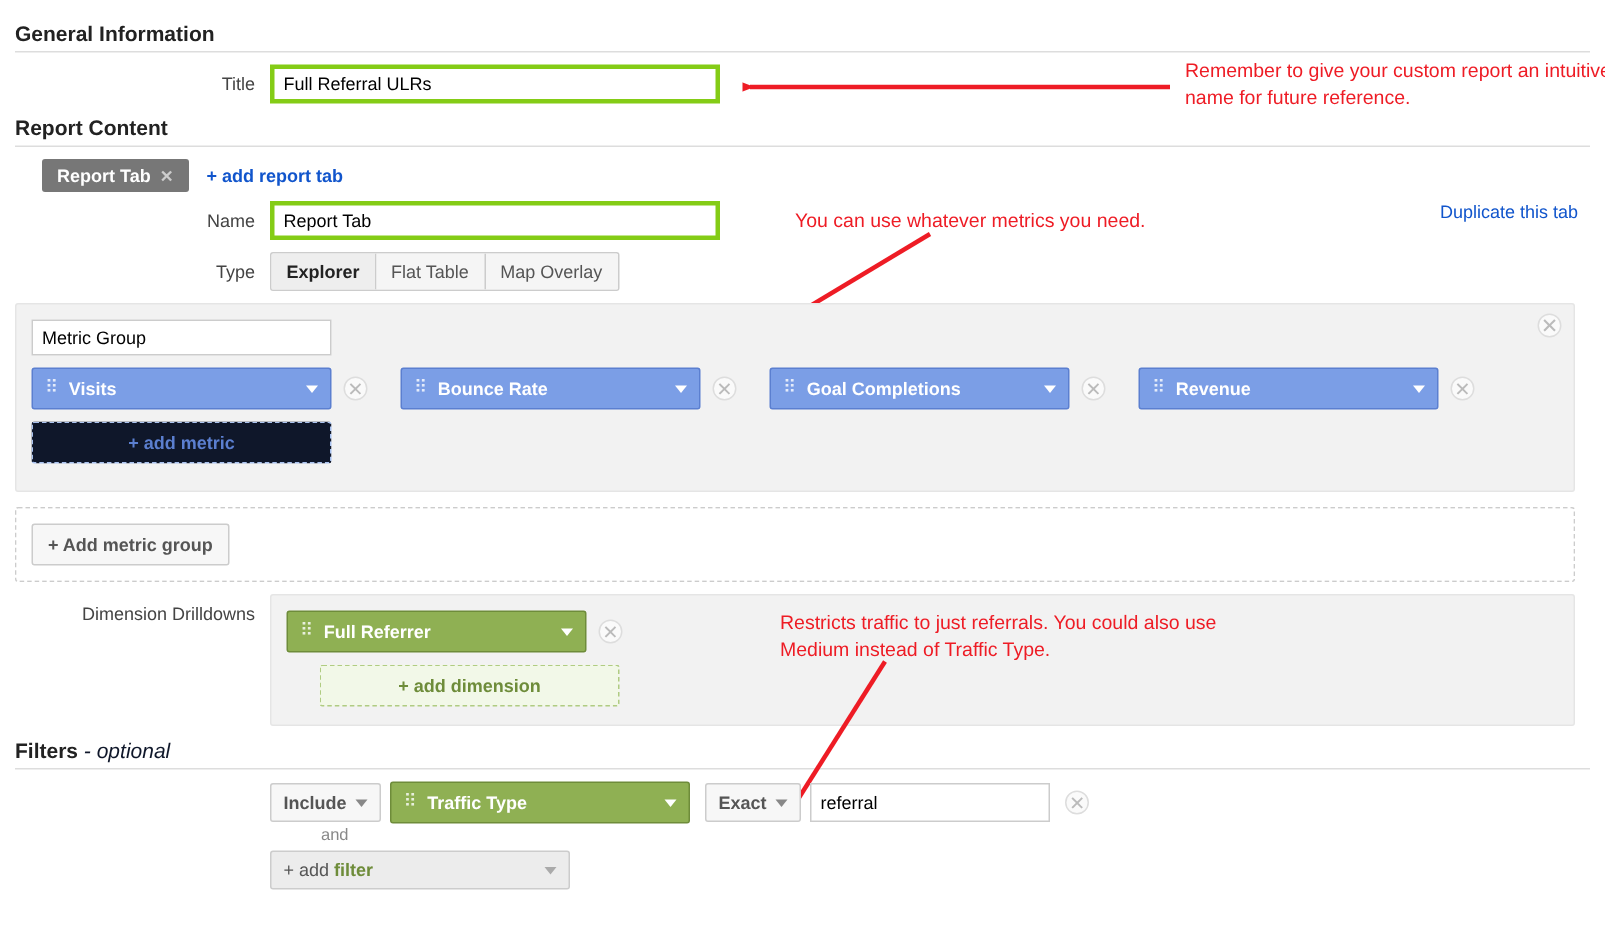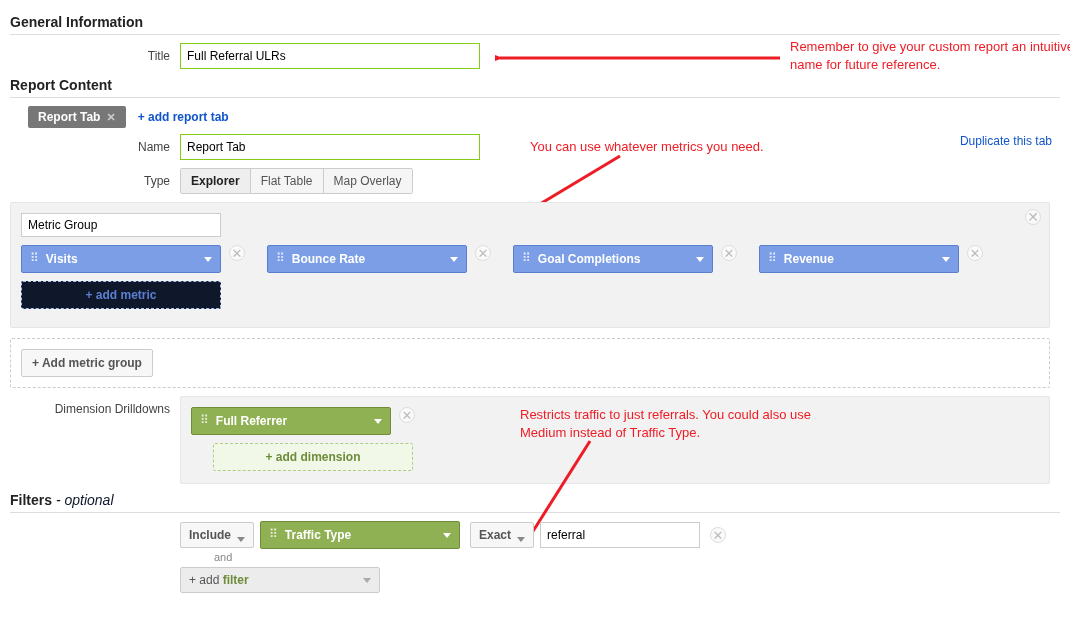--- a/index.html
+++ b/index.html
@@ -27,21 +27,21 @@
     text-align: right;
     padding-right: 10px;
     color: #444;
     padding-top: 6px;
     font-size: 12px;
   }
   .content-col { flex: 1; position: relative; }
   input[type=text].ga-input {
     width: 300px;
     height: 26px;
-    border: 1px solid #84cc16;
+    border: 3px solid #84cc16;
     padding: 0 6px;
     font-size: 12px;
   }
   .tab-strip { display: flex; align-items: center; margin-bottom: 6px; }
   .active-tab {
     background: #777;
     color: #fff;
     font-weight: bold;
     padding: 4px 10px;
     border-radius: 2px;
@@ -123,21 +123,21 @@
     font-weight: normal;
   }
   .chip .handle::before { content: "⠿"; font-size: 12px; }
   .chip .caret {
     margin-left: auto;
     width: 0; height: 0;
     border-left: 4px solid transparent;
     border-right: 4px solid transparent;
     border-top: 5px solid #fff;
   }
-  .chip-group { display: flex; margin-right: 22px; margin-bottom: 8px; }
+  .chip-group { display: flex; align-items: center; margin-right: 22px; margin-bottom: 8px; }
   .chip-x {
     color: #bbb;
     font-size: 13px;
     margin-left: 4px;
     width: 16px; height: 16px;
     border: 1px solid #ddd;
     border-radius: 50%;
     display: flex; align-items: center; justify-content: center;
     background: #fafafa;
     cursor: pointer;
@@ -171,21 +171,21 @@
     border: 1px solid #ccc;
     background: #f7f7f7;
     border-radius: 2px;
     font-size: 12px;
     font-weight: bold;
     color: #555;
     cursor: pointer;
   }
   .sel-btn {
     display: inline-flex;
-    align-items: flex-end;
+    align-items: center;
     padding: 5px 8px;
     border: 1px solid #ccc;
     background: #f7f7f7;
     border-radius: 2px;
     font-size: 12px;
     font-weight: bold;
     color: #555;
     cursor: pointer;
   }
   .sel-btn .caret {

